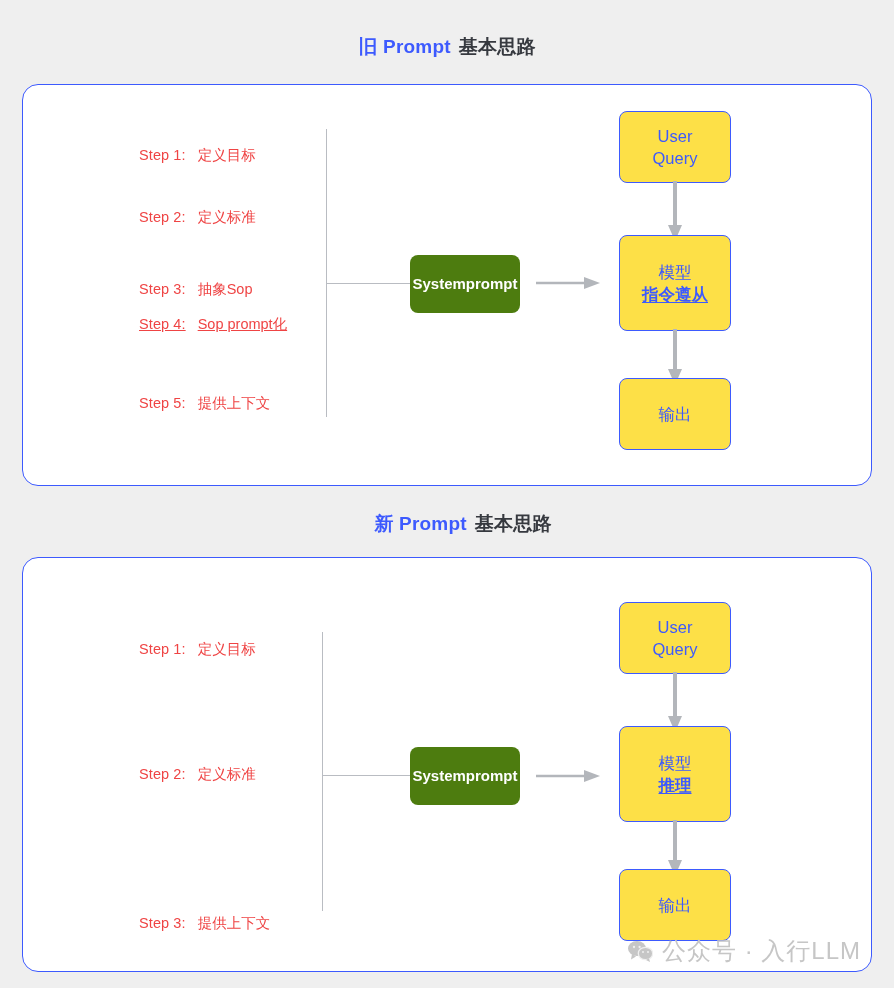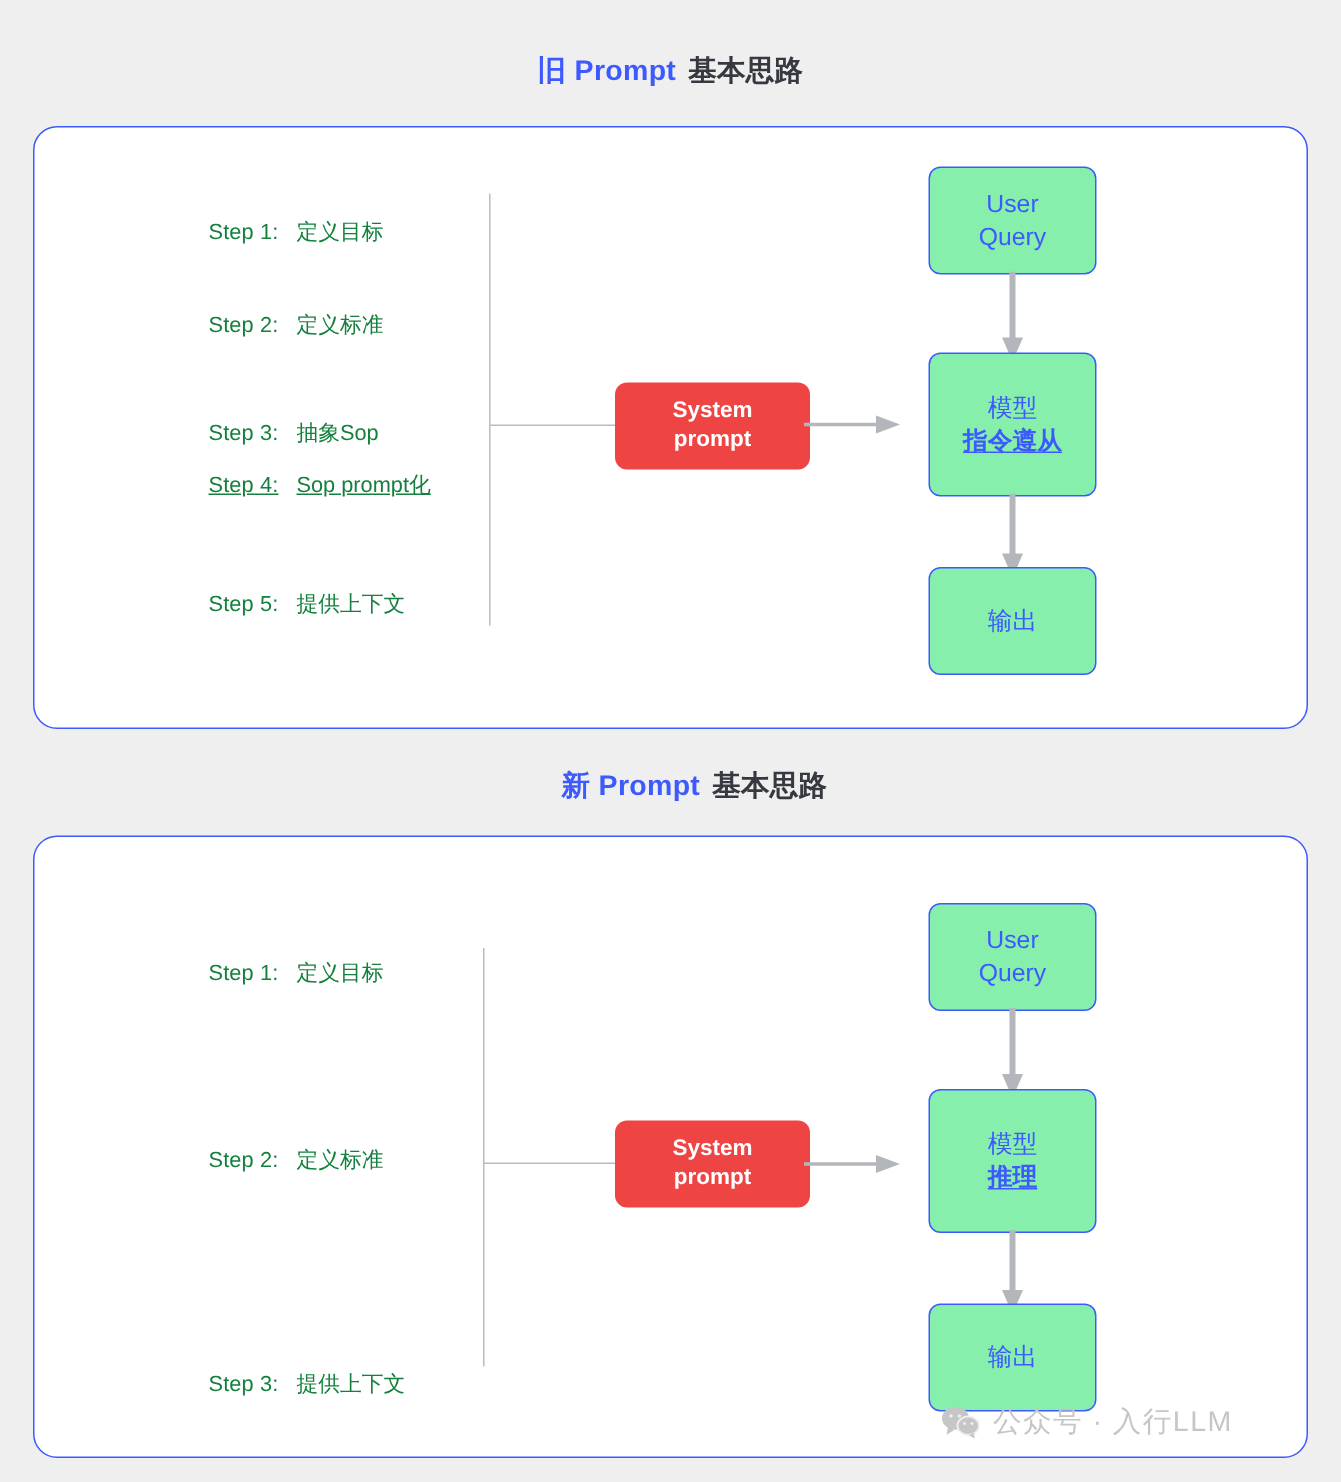--- a/index.html
+++ b/index.html
@@ -55,21 +55,21 @@
     position: absolute;
     left: 116px;
     top: 0;
     width: 210px;
   }
   .step-row {
     position: absolute;
     left: 0;
     width: 210px;
     font-size: 14.5px;
-    color: #15803d;
+    color: #ef4444;
     white-space: nowrap;
     line-height: 1;
   }
   .step-row .step-key { letter-spacing: .1px; }
   .step-row .step-val { margin-left: 12px; }
 
   
   .v-line {
     position: absolute;
     width: 1px;
@@ -78,46 +78,46 @@
   
   .h-line {
     position: absolute;
     height: 1px;
     background: #b9bcc2;
   }
 
   
   .sys-box {
     position: absolute;
-    width: 130px;
+    width: 110px;
     height: 58px;
-    background: #ef4444;
+    background: #4d7c0f;
     border-radius: 8px;
     color: #ffffff;
     font-size: 15px;
     font-weight: 700;
     line-height: 1.25;
     display: flex;
-    flex-direction: column;
+    flex-direction: row;
     align-items: center;
     justify-content: center;
     text-align: center;
   }
 
   
   .arrow-right {
     position: absolute;
     height: 14px;
   }
 
   
   .flow-box {
     position: absolute;
     width: 112px;
-    background: #86efac;
+    background: #fde047;
     border: 1.3px solid #3d5afe;
     border-radius: 8px;
     box-sizing: border-box;
     display: flex;
     flex-direction: column;
     align-items: center;
     justify-content: center;
     color: #3d5afe;
     font-size: 16.5px;
     line-height: 1.35;
@@ -135,21 +135,21 @@
     width: 16px;
   }
 
   
   .watermark {
     position: absolute;
     display: flex;
     align-items: center;
     gap: 9px;
     color: #c6c6c6;
-    font-size: 19px;
+    font-size: 24px;
     white-space: nowrap;
     letter-spacing: 1px;
   }
   .watermark .wm-icon { display: block; }
 </style>
 </head>
 <body>
 
 <div class="page">
 

